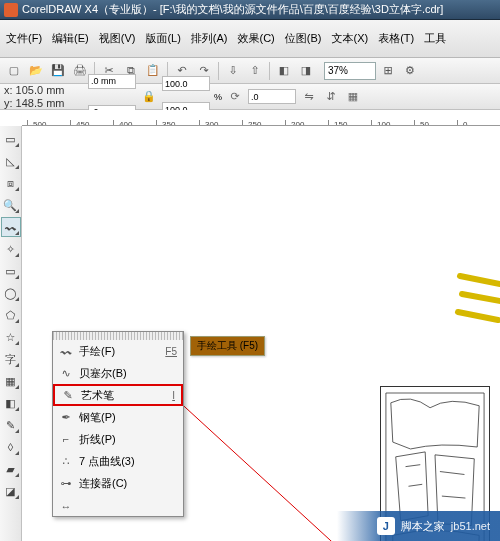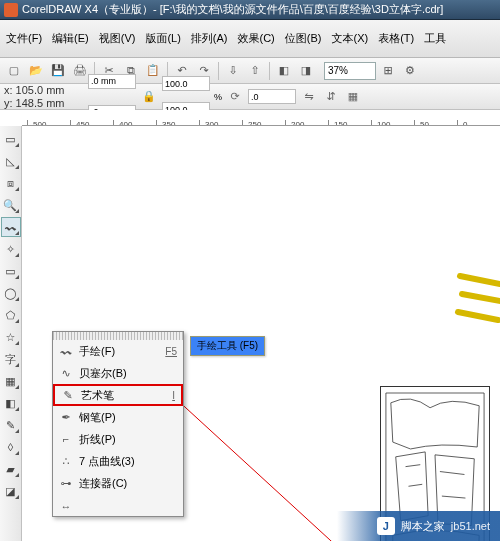--- a/index.html
+++ b/index.html
@@ -24,21 +24,21 @@
 .tool.sel{border:1px solid #7aa;background:#dbe8f0;}
 .tool .fly{position:absolute;right:1px;bottom:1px;width:0;height:0;border-right:4px solid #555;border-top:4px solid transparent;}
 .canvas{flex:1;position:relative;background:#fff;}
 .flyout{position:absolute;left:30px;top:205px;width:132px;background:#f4f4f4;border:1px solid #8a8a8a;box-shadow:2px 2px 4px rgba(0,0,0,.3);z-index:10;}
 .flyout .grip{height:8px;background:repeating-linear-gradient(90deg,#bbb,#bbb 1px,#eee 1px,#eee 3px);}
 .flyout .mi{height:22px;display:flex;align-items:center;padding:0 6px;gap:6px;}
 .flyout .mi .mico{width:14px;text-align:center;color:#555;}
 .flyout .mi .mlbl{flex:1;}
 .flyout .mi .sc{color:#666;font-size:10px;text-decoration:underline;}
 .flyout .mi.hl{border:2px solid #d00;}
-.tooltip{position:absolute;left:168px;top:210px;background:#3b82f6;border:1px solid #9a9a70;padding:2px 6px;font-size:10px;box-shadow:1px 1px 2px rgba(0,0,0,.2);z-index:11;}
+.tooltip{position:absolute;left:168px;top:210px;background:#a16207;border:1px solid #9a9a70;padding:2px 6px;font-size:10px;box-shadow:1px 1px 2px rgba(0,0,0,.2);z-index:11;}
 .artobj{position:absolute;right:10px;top:260px;width:110px;height:230px;border:1px solid #333;background:#fff;}
 .artobj svg{width:100%;height:100%;}
 .yellow{position:absolute;right:-30px;top:140px;width:80px;height:60px;}
 .arrow-line{position:absolute;left:140px;top:260px;width:260px;height:240px;pointer-events:none;z-index:9;}
 .watermark{position:absolute;right:0;bottom:0;height:30px;display:flex;align-items:center;background:linear-gradient(90deg,rgba(30,90,160,0),rgba(30,90,160,.9) 30%);color:#fff;padding:0 10px 0 40px;font-size:14px;}
 .watermark .logo{width:18px;height:18px;background:#fff;color:#1e5aa0;border-radius:3px;display:flex;align-items:center;justify-content:center;margin-right:6px;font-weight:bold;}
 </style>
 </head>
 <body>
 

